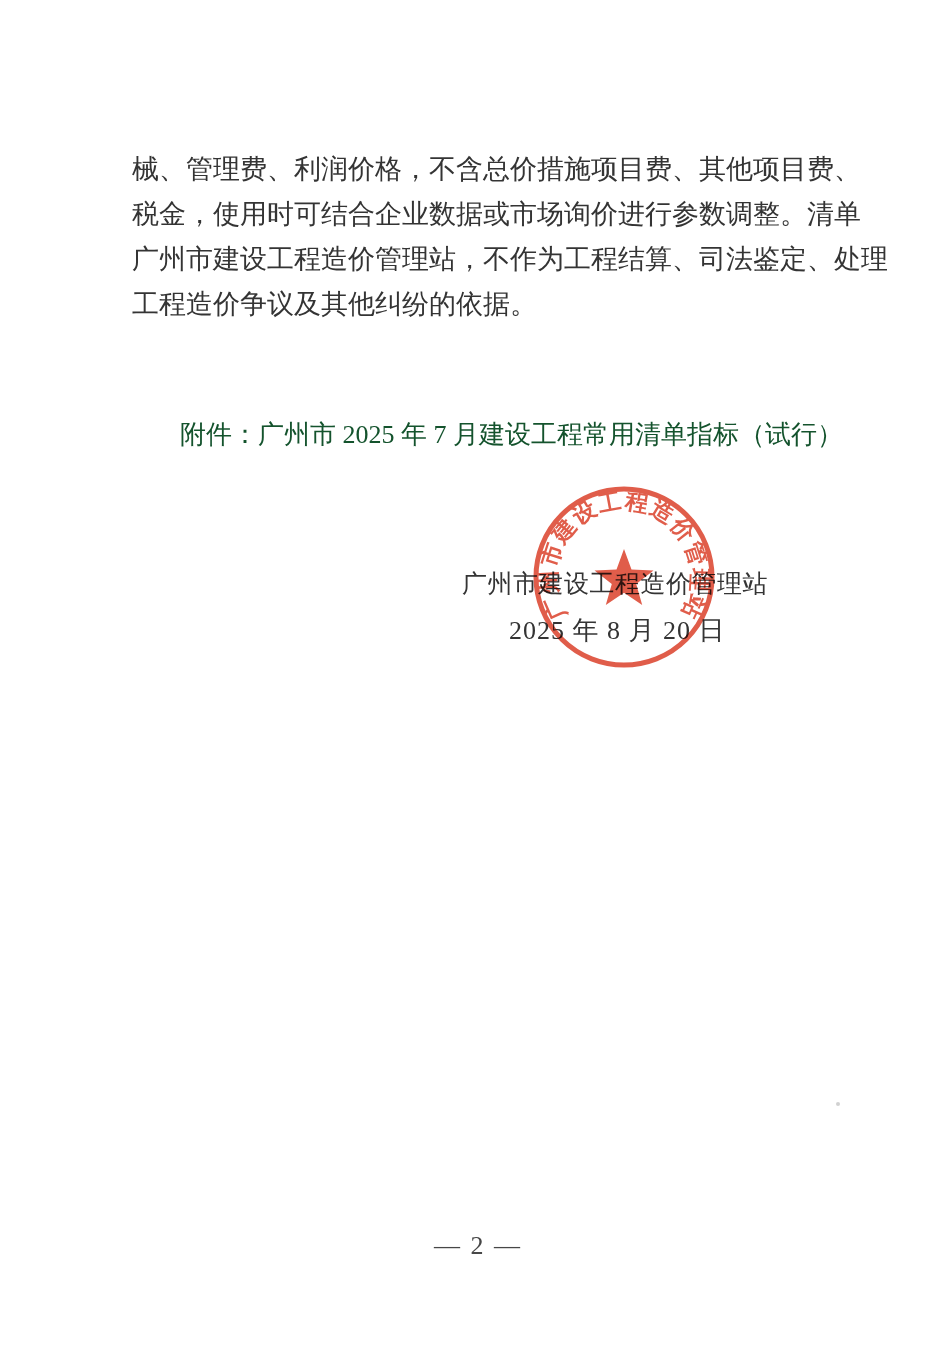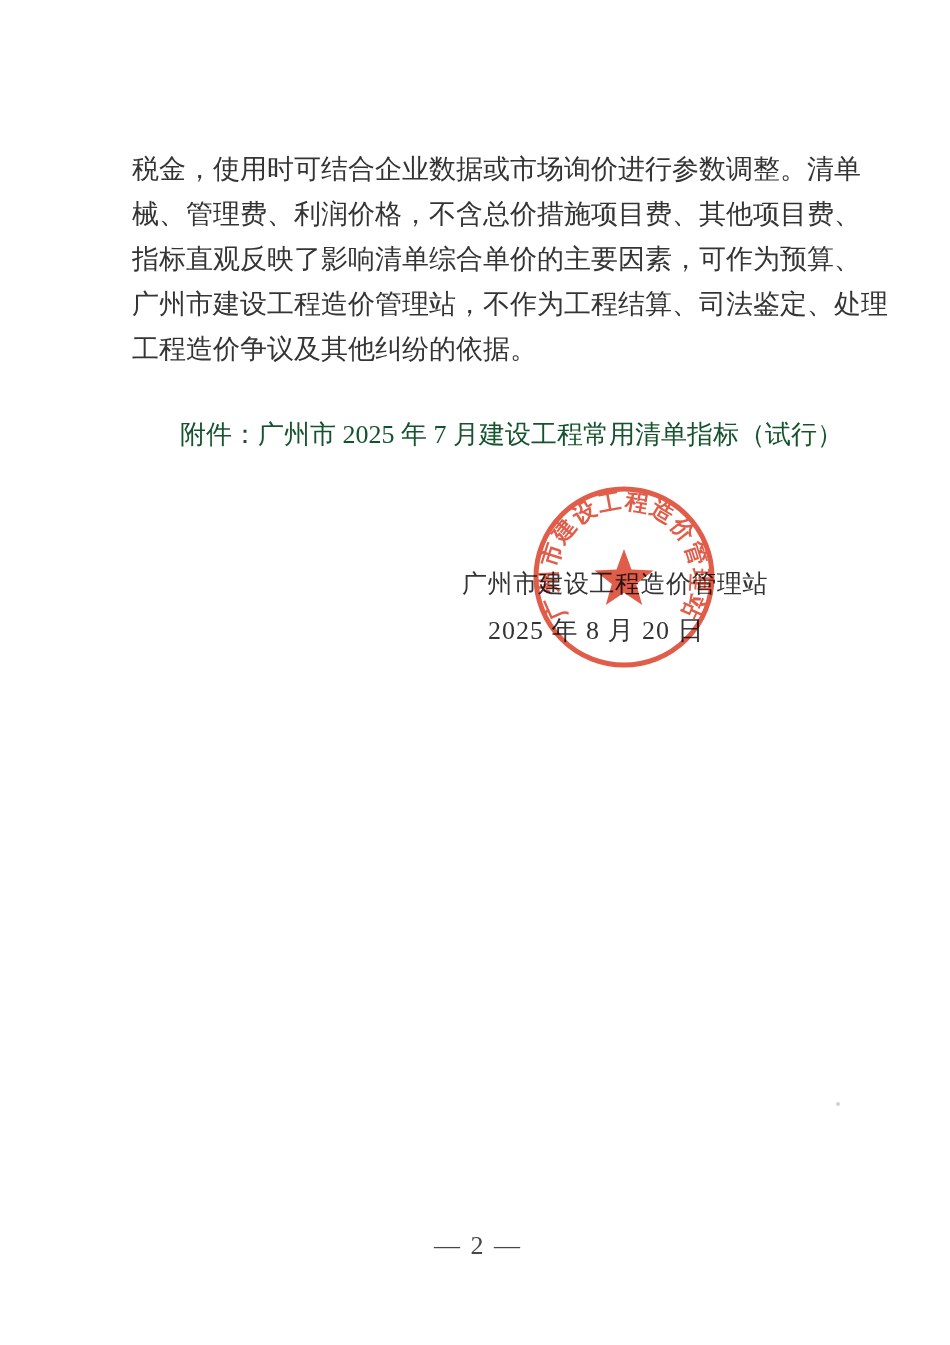--- a/index.html
+++ b/index.html
@@ -52,21 +52,21 @@
     left: 462px;
     top: 561px;
     font-size: 25px;
     line-height: 45px;
     letter-spacing: 0.5px;
     white-space: nowrap;
     color: #343434;
   }
   .signature-date {
     position: absolute;
-    left: 488px;
+    left: 509px;
     top: 608px;
     font-size: 26px;
     line-height: 45px;
     letter-spacing: 1px;
     white-space: nowrap;
     color: #343434;
   }
 
   
   .seal {
@@ -109,23 +109,22 @@
     background: #9a9a9a;
     opacity: 0.45;
   }
 </style>
 </head>
 <body>
 
 <div class="page">
 
   <div class="body-paragraph">
+    <div class="para-line">械、管理费、利润价格，不含总价措施项目费、其他项目费、</div>
     <div class="para-line">税金，使用时可结合企业数据或市场询价进行参数调整。清单</div>
-    <div class="para-line">械、管理费、利润价格，不含总价措施项目费、其他项目费、</div>
-    <div class="para-line">指标直观反映了影响清单综合单价的主要因素，可作为预算、</div>
     <div class="para-line">广州市建设工程造价管理站，不作为工程结算、司法鉴定、处理</div>
     <div class="para-line last">工程造价争议及其他纠纷的依据。</div>
   </div>
 
   <div class="attachment-line">附件：广州市 2025 年 7 月建设工程常用清单指标（试行）</div>
 
   <div class="signature-org">广州市建设工程造价管理站</div>
   <div class="signature-date">2025 年 8 月 20 日</div>
 
   <svg class="seal" viewBox="0 0 200 200" aria-hidden="true">

